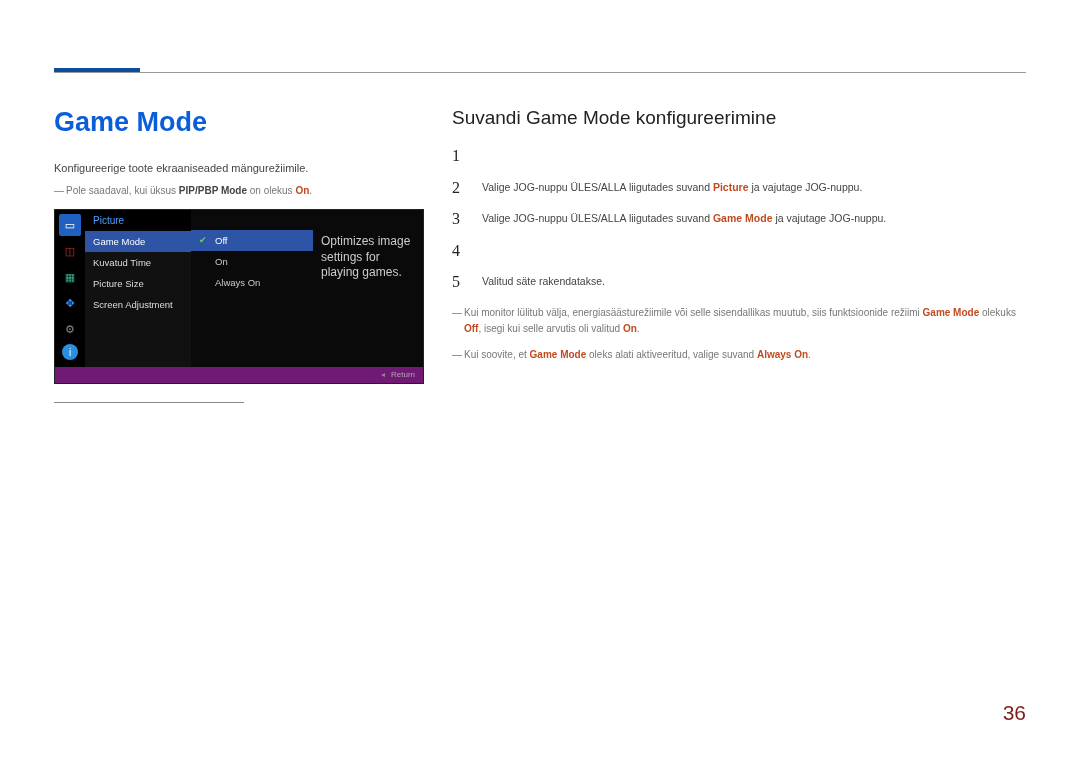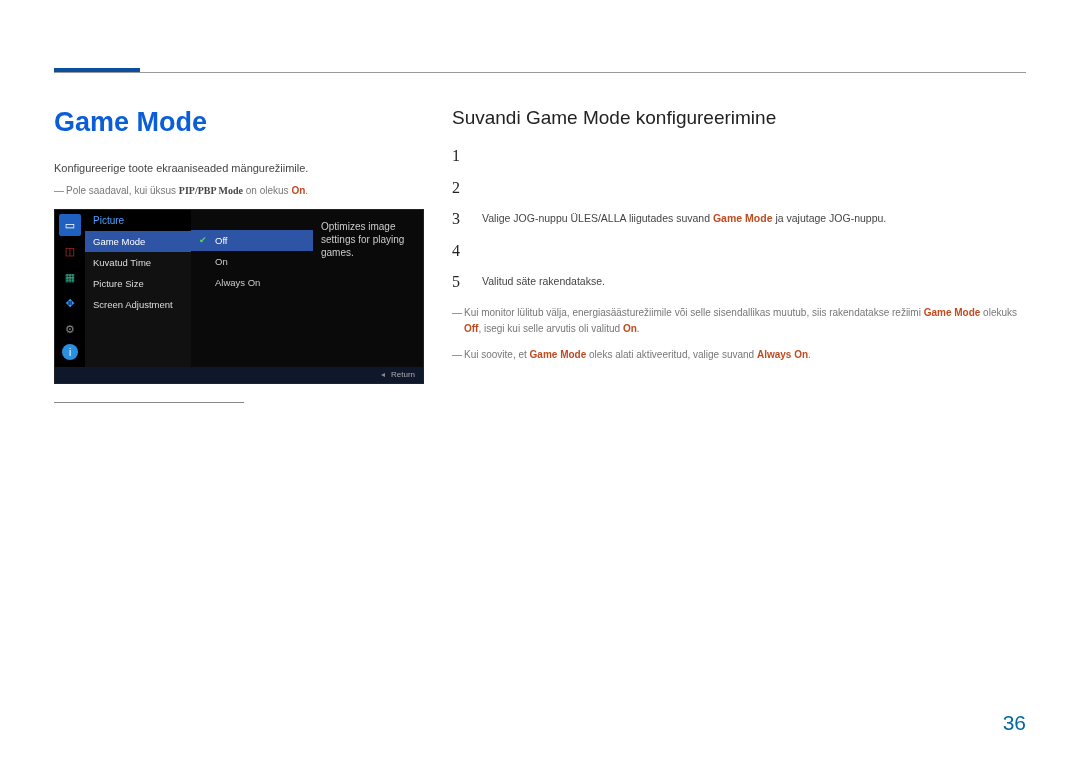--- a/index.html
+++ b/index.html
@@ -53,35 +53,35 @@
     margin-bottom: 10px;
     position: relative;
     padding-left: 12px;
   }
   .note-text::before {
     content: "―";
     position: absolute;
     left: 0;
     color: #777;
   }
-  .bold-dark { font-weight: bold; color: #444; font-family: Liberation Serif, serif; }
+  .bold-dark { font-weight: bold; color: #444; }
   .emph { color: #c24a1f; font-weight: bold; }
   .osd {
     width: 370px;
     height: 175px;
     background: #0a0a0a;
     border: 1px solid #222;
     display: flex;
     flex-direction: column;
     margin-top: 10px;
     position: relative;
   }
   .osd-footer {
     height: 16px;
-    background: #0f172a;
+    background: #701a75;
     color: #aaa;
     font-size: 8px;
     text-align: right;
     padding-right: 8px;
     line-height: 16px;
   }
   .osd-footer::before {
     content: "◂";
     margin-right: 6px;
     color: #888;
@@ -147,22 +147,22 @@
     content: "✔";
     position: absolute;
     left: 8px;
     color: #5bd65b;
     font-size: 9px;
   }
   .osd-desc {
     flex: 1;
     background: #0a0a0a;
     color: #ccc;
-    font-size: 10px;
-    padding: 10px 8px;
+    font-size: 12px;
+    padding: 24px 8px;
     line-height: 1.3;
   }
   .footnote-rule {
     width: 190px;
     border-top: 1px solid #888;
     margin-top: 18px;
     margin-bottom: 6px;
   }
   h2.section-title {
     font-size: 19px;
@@ -204,24 +204,24 @@
   .menu-glyph::before {
     content: "";
     position: absolute;
     left: 2px; right: 2px; top: 2px;
     height: 1px;
     background: #333;
     box-shadow: 0 2px 0 #333, 0 4px 0 #333;
   }
   .page-num {
     position: absolute;
-    bottom: 28px;
+    bottom: 38px;
     right: 54px;
     font-size: 21px;
-    color: #0369a1;
+    color: #7f1d1d;
   }
 </style>
 </head>
 <body>
 
 <div class="top-rule"></div>
 <div class="top-accent"></div>
 
 <div class="content">
   <div class="left-col">
@@ -263,40 +263,43 @@
 
   <div class="right-col">
     <h2 class="section-title">Suvandi Game Mode konfigureerimine</h2>
 
     <div class="step">
       <div class="step-num">1</div>
     </div>
 
     <div class="step">
       <div class="step-num">2</div>
+      <div class="step-text">
+        <span>Valige JOG-nuppu ÜLES/ALLA liigutades suvand </span><span class="emph">Picture</span><span> ja vajutage JOG-nuppu.</span>
+      </div>
     </div>
 
     <div class="step">
       <div class="step-num">3</div>
       <div class="step-text">
         <span>Valige JOG-nuppu ÜLES/ALLA liigutades suvand </span><span class="emph">Game Mode</span><span> ja vajutage JOG-nuppu.</span>
       </div>
     </div>
 
     <div class="step">
       <div class="step-num">4</div>
     </div>
 
     <div class="step">
       <div class="step-num">5</div>
       <div class="step-text">Valitud säte rakendatakse.</div>
     </div>
 
     <p class="note-text">
-      <span>Kui monitor lülitub välja, energiasäästurežiimile või selle sisendallikas muutub, siis rakendatakse režiimi </span><span class="emph">Game Mode</span><span> olekuks </span><span class="emph">Off</span><span>, isegi kui selle arvutis oli valitud </span><span class="emph">On</span><span>.</span>
+      <span>Kui monitor lülitub välja, energiasäästurežiimile või selle sisendallikas muutub, siis funktsioonide režiimi </span><span class="emph">Game Mode</span><span> olekuks </span><span class="emph">Off</span><span>, isegi kui selle arvutis oli valitud </span><span class="emph">On</span><span>.</span>
     </p>
 
     <p class="note-text">
       <span>Kui soovite, et </span><span class="emph">Game Mode</span><span> oleks alati aktiveeritud, valige suvand </span><span class="emph">Always On</span><span>.</span>
     </p>
   </div>
 </div>
 
 <div class="page-num">36</div>
 

